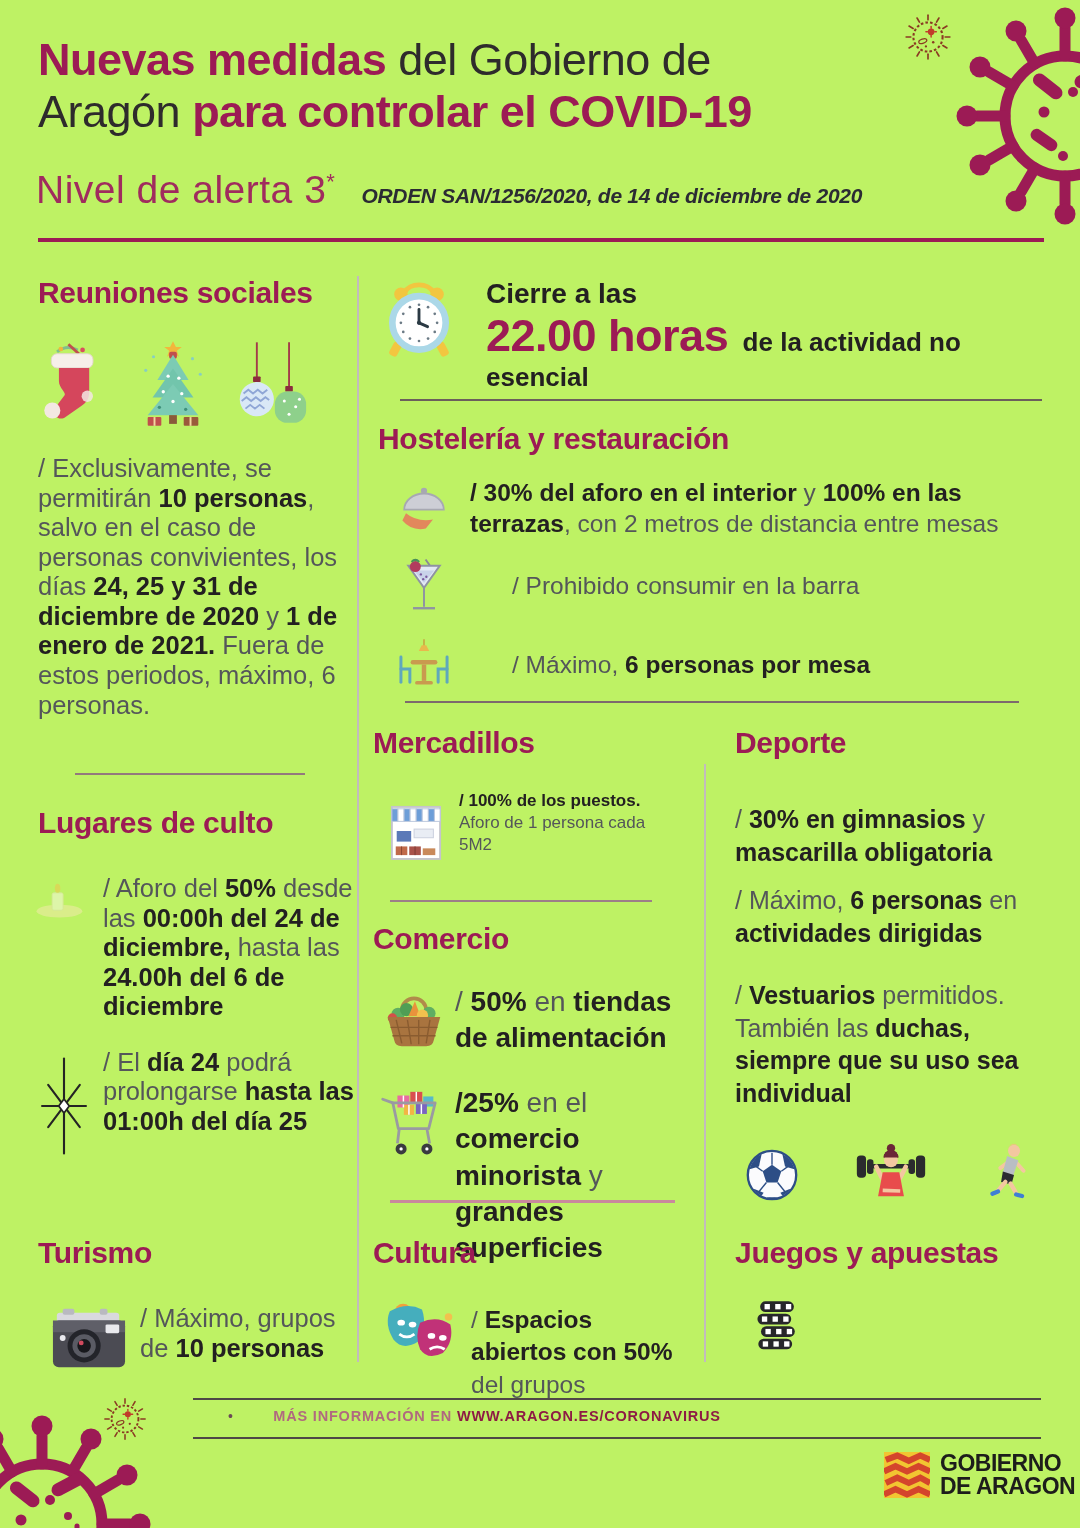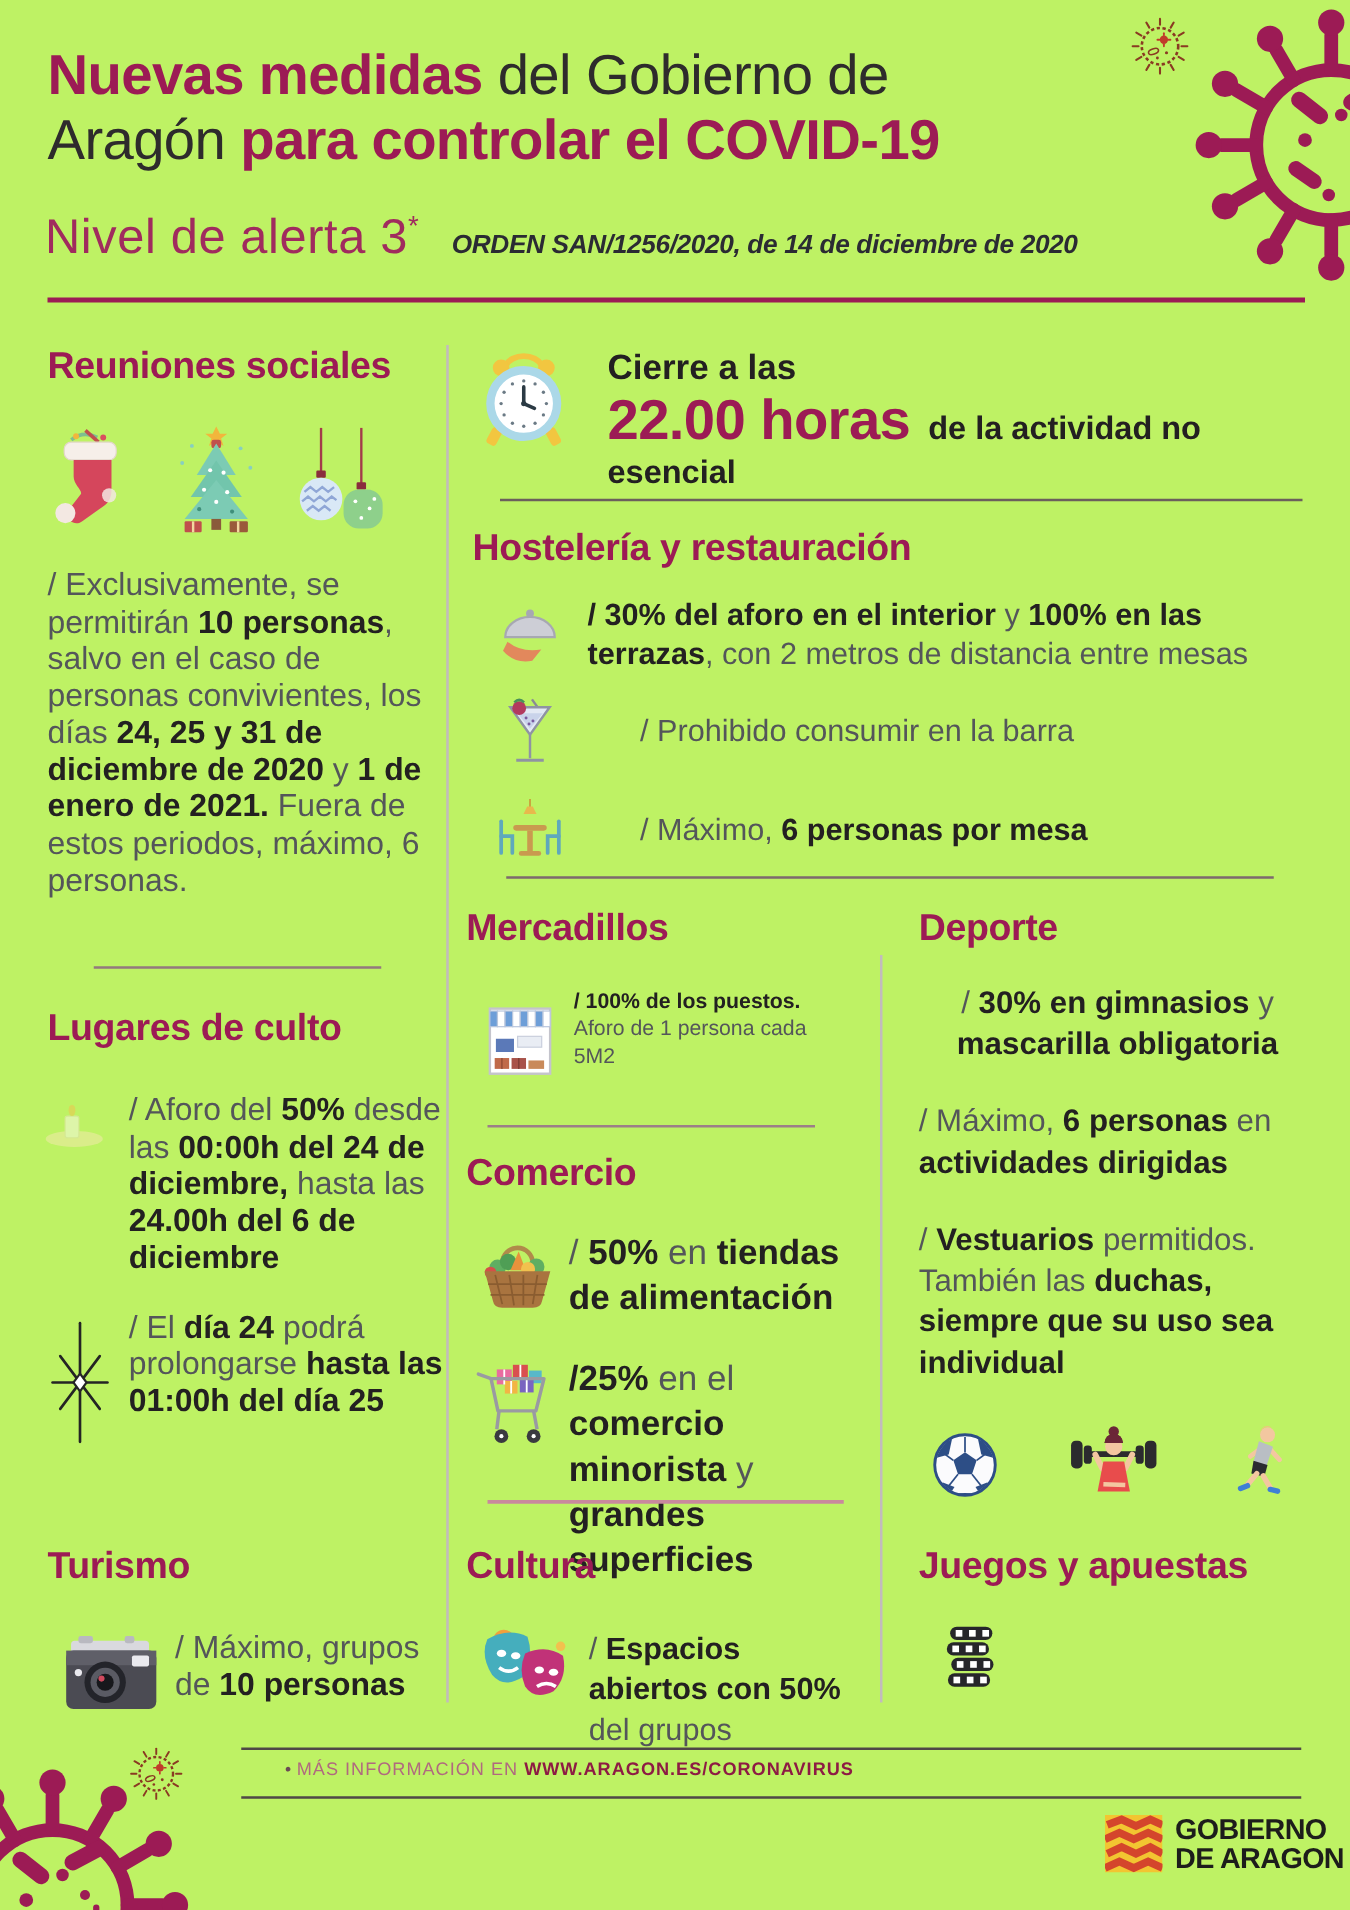--- a/index.html
+++ b/index.html
@@ -72,21 +72,21 @@
   #deporte .dep-item{font-size:25px;line-height:1.3;margin-top:26px;}
   .dep-icons{display:flex;align-items:center;gap:56px;margin-top:30px;padding-left:10px;}
   #cultura .ic{width:98px;padding-top:4px;}
   #cultura .tx{width:218px;font-size:24.5px;line-height:1.32;padding-top:8px;}
   #juegos .ic{width:84px;padding-top:2px;}
   #juegos .tx{width:212px;font-size:24.5px;line-height:1.32;padding-top:6px;}
   #cultura .item,#juegos .item{margin-top:26px;}
   #mercadillos h2,#comercio h2,#deporte h2,#cultura h2,#juegos h2,#hosteleria h2{margin-bottom:2px;}
   
   .f-bullet{color:#6b4a55;font-size:14px;}
-  .f-pre{font-size:14.5px;letter-spacing:0.8px;color:#b0697f;font-weight:400;}
+  .f-pre{font-size:14.5px;letter-spacing:0.8px;color:#b0697f;font-weight:700;margin-left:36px;}
   .f-url{font-size:14.5px;letter-spacing:0.8px;color:#8d1b44;font-weight:700;}
   .logo-tx{font-size:23px;font-weight:700;color:#1d1d1b;line-height:1.02;letter-spacing:-0.5px;}
   
   #virus-lg-tr{left:945px;top:-4px;}
   #virus-sm-tr{left:903px;top:12px;}
   #virus-lg-bl{left:-78px;top:1404px;}
   #virus-sm-bl{left:102px;top:1396px;}
   .hidden-defs{position:absolute;width:0;height:0;overflow:hidden;}
 </style>
 </head>
@@ -488,22 +488,22 @@
             <circle cx="52" cy="64" r="1.8" fill="#ffffff"></circle>
         </svg>
       </span>
       <span class="tx"><span class="b">/25%</span><span> en el </span><span class="b">comercio minorista</span><span> y </span><span class="b">grandes superficies</span></span>
     </div>
   </section>
   <div id="rule-com" class="rule"></div>
 
   <section id="deporte" class="blk">
     <h2>Deporte</h2>
-    <p class="dep-item" style="margin:26px 0 0;text-align:center;"><span>/ </span><span class="b">30% en gimnasios</span><span> y </span><span class="b">mascarilla obligatoria</span></p>
-    <p class="dep-item" style="margin:30px 0 0;"><span>/ Máximo, </span><span class="b">6 personas</span><span> en </span><span class="b">actividades dirigidas</span></p>
+    <p class="dep-item" style="margin:43px 0 0;"><span>/ </span><span class="b">30% en gimnasios</span><span> y </span><span class="b">mascarilla obligatoria</span></p>
+    <p class="dep-item" style="margin:16px 0 0;"><span>/ Máximo, </span><span class="b">6 personas</span><span> en </span><span class="b">actividades dirigidas</span></p>
     <p class="dep-item" style="margin:30px 0 17px;"><span>/ </span><span class="b">Vestuarios</span><span> permitidos. También las </span><span class="b">duchas, siempre que su uso sea individual</span></p>
     <div class="dep-icons">
       <svg width="54" height="54" viewBox="0 0 58 58">
         <circle cx="29" cy="29" r="26" fill="#fbfbfd" stroke="#2d4e86" stroke-width="2.5"></circle>
         <clipPath id="bc">
             <circle cx="29" cy="29" r="25"></circle>
           </clipPath>
         <g clip-path="url(#bc)" fill="#2d4e86">
           <polygon points="29,18 39,25 35,37 23,37 19,25"></polygon>
           <polygon points="8,12 18,6 15,20 4,23"></polygon>

